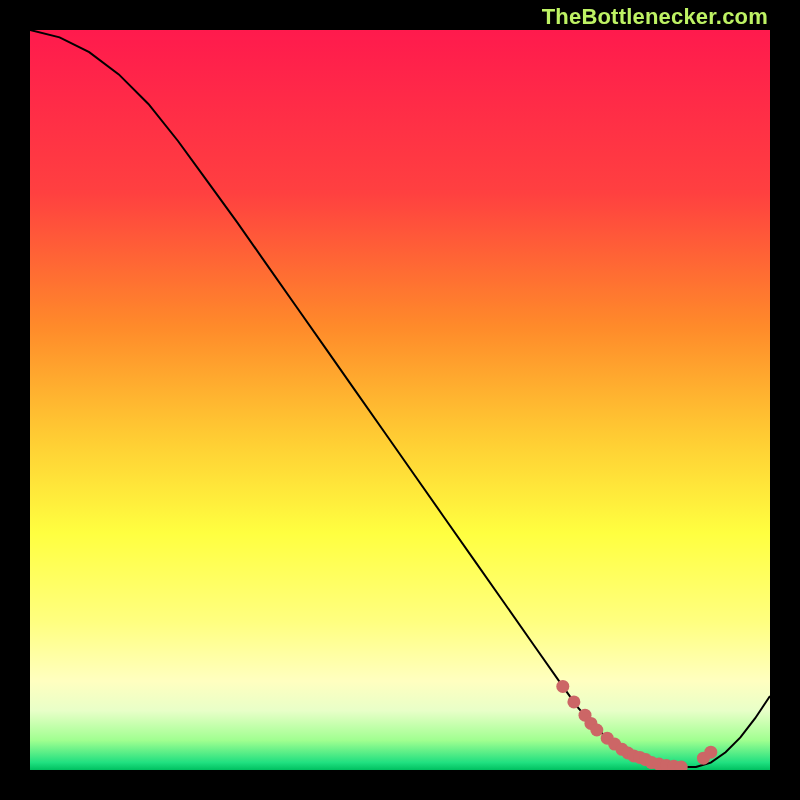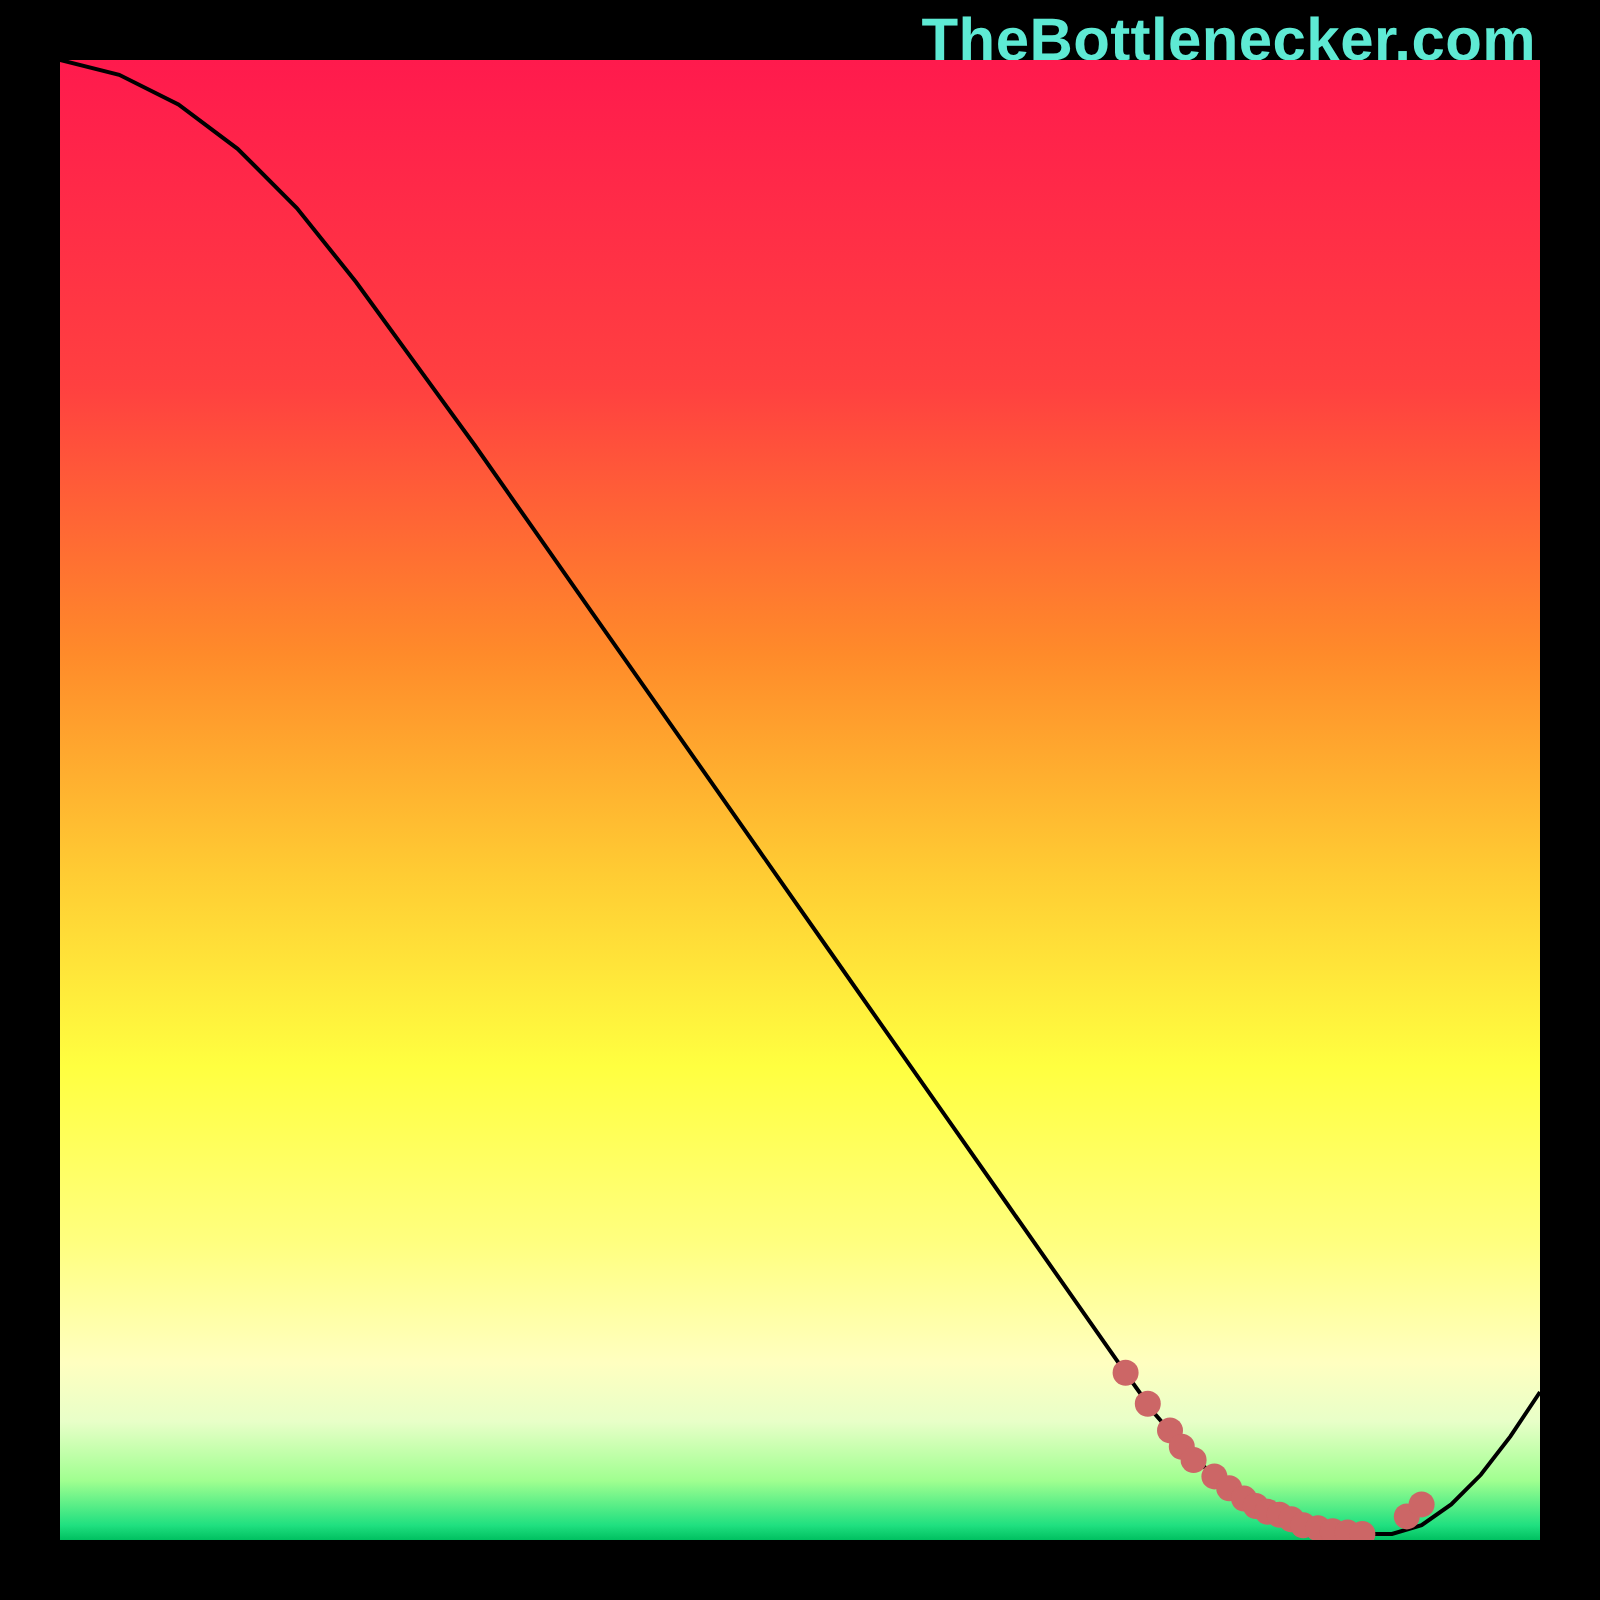--- a/index.html
+++ b/index.html
@@ -21,22 +21,22 @@
     position: absolute;
     left: 30px;
     top: 30px;
     width: 740px;
     height: 740px;
   }
   .watermark {
     position: absolute;
     top: 4px;
     right: 32px;
-    color: #5eead4;
-    font-size: 30px;
+    color: #bef264;
+    font-size: 22px;
     font-weight: 600;
     letter-spacing: 0.2px;
     user-select: none;
   }
 </style>
 </head>
 <body>
 
 <div class="frame">
   <div class="watermark">TheBottlenecker.com</div>

